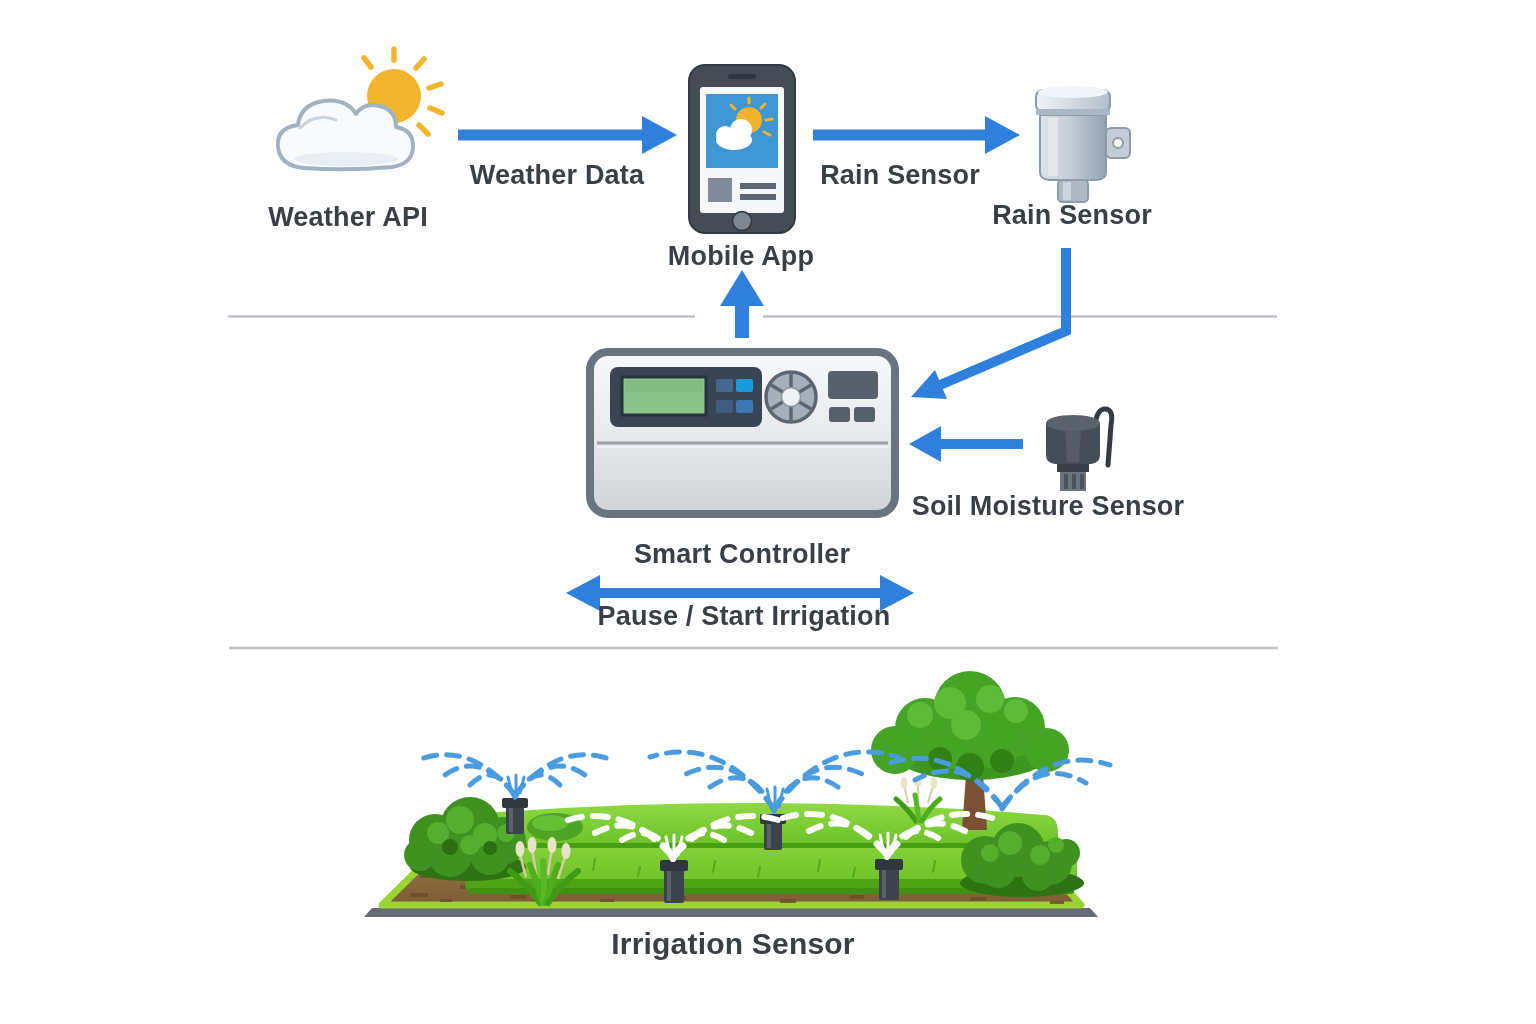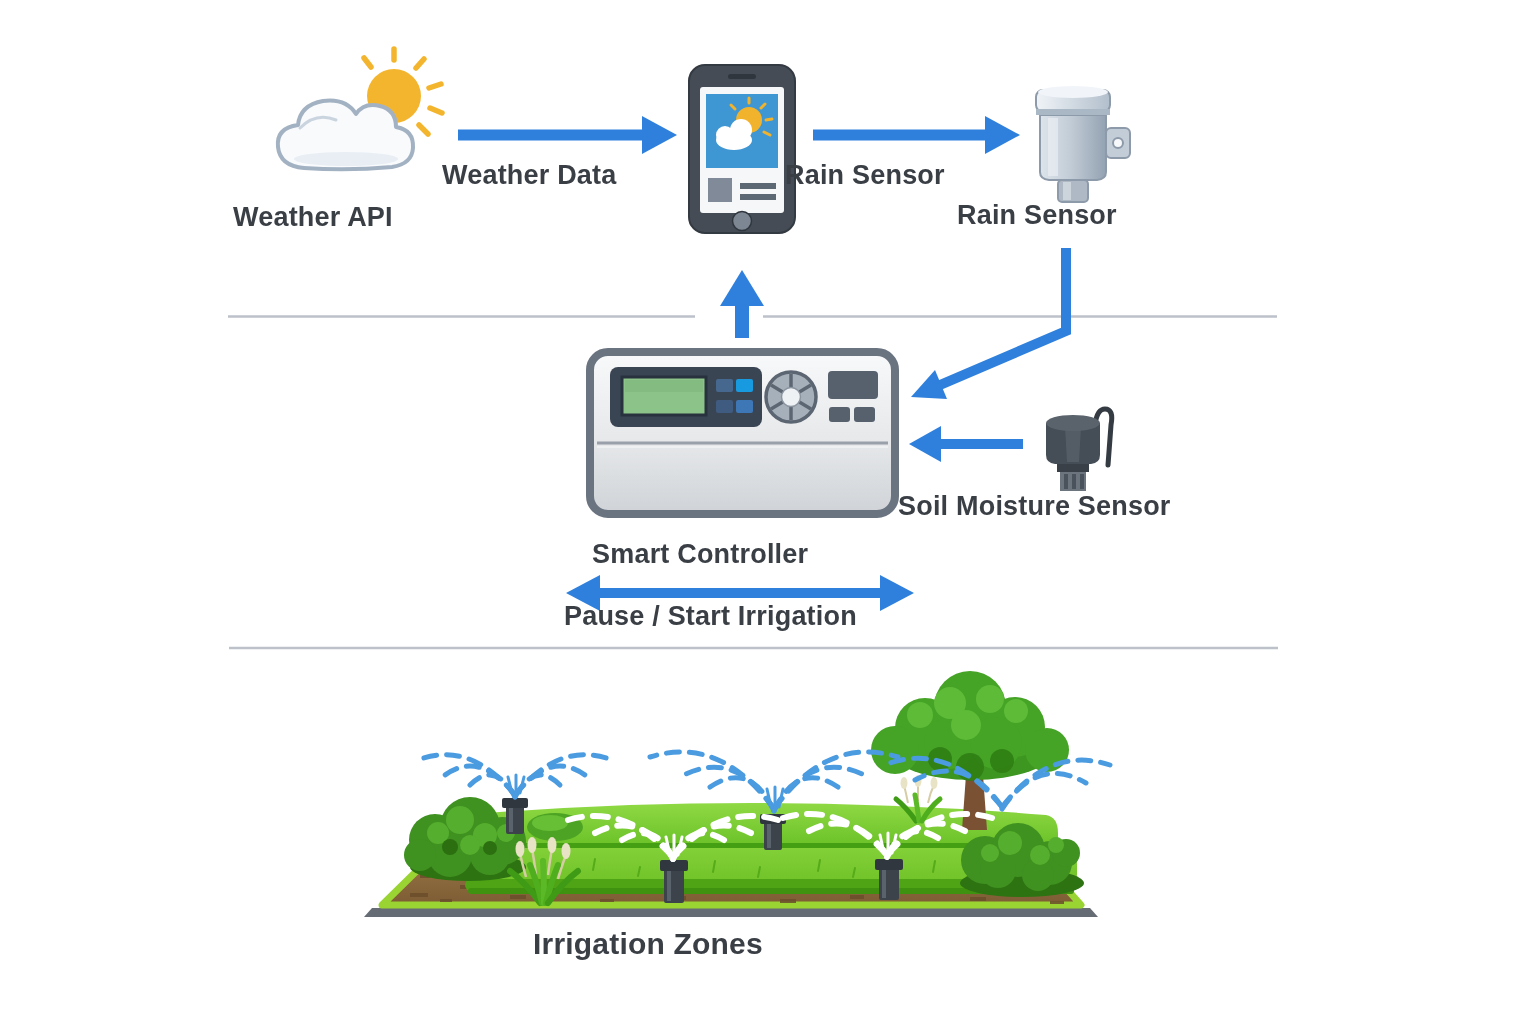--- a/index.html
+++ b/index.html
@@ -2,21 +2,21 @@
 <html><head>
 <meta charset="utf-8">
 <style>
   html,body{margin:0;padding:0;background:#ffffff;}
   .canvas{position:relative;width:1536px;height:1024px;background:#ffffff;overflow:hidden;
           font-family:"Liberation Sans", sans-serif;}
   .canvas svg{display:block;}
   .layer{position:absolute;left:0;top:0;width:1536px;height:1024px;}
   .icon{position:absolute;}
   .icon svg{overflow:visible;}
-  .lbl{position:absolute;color:#3a3f46;font-weight:700;font-size:27px;
+  .lbl{position:absolute;text-align:center;color:#3a3f46;font-weight:700;font-size:27px;
        letter-spacing:0.2px;white-space:nowrap;}
   .lbl-weather-api      {left:233px;top:189px;width:230px;margin-top:13px;}
   .lbl-weather-data     {left:442px;top:160px;width:230px;}
   .lbl-mobile-app       {left:626px;top:241px;width:230px;}
   .lbl-rain-flow        {left:785px;top:160px;width:230px;}
   .lbl-rain-sensor      {left:957px;top:200px;width:230px;}
   .lbl-smart-controller {left:592px;top:539px;width:300px;}
   .lbl-soil             {left:898px;top:491px;width:300px;}
   .lbl-pause            {left:564px;top:601px;width:360px;}
   .lbl-zones            {left:533px;top:927px;width:400px;font-size:30px;}
@@ -429,20 +429,21 @@
           <line x1="170" y1="138" x2="174" y2="122"></line>
         <line x1="421" y1="152" x2="417" y2="134"></line>
           <line x1="425" y1="151" x2="425" y2="132"></line>
           <line x1="429" y1="152" x2="433" y2="134"></line>
       </g>
     </svg>
   </div>
 
   <div class="lbl lbl-weather-api">Weather API</div>
   <div class="lbl lbl-weather-data">Weather Data</div>
+  <div class="lbl lbl-mobile-app">Mobile App</div>
   <div class="lbl lbl-rain-flow">Rain Sensor</div>
   <div class="lbl lbl-rain-sensor">Rain Sensor</div>
   <div class="lbl lbl-smart-controller">Smart Controller</div>
   <div class="lbl lbl-pause">Pause / Start Irrigation</div>
   <div class="lbl lbl-soil">Soil Moisture Sensor</div>
-  <div class="lbl lbl-zones">Irrigation Zones</div>
+  <div class="lbl lbl-zones">Irrigation Sensor</div>
 
 </div>
 
 </body></html>

